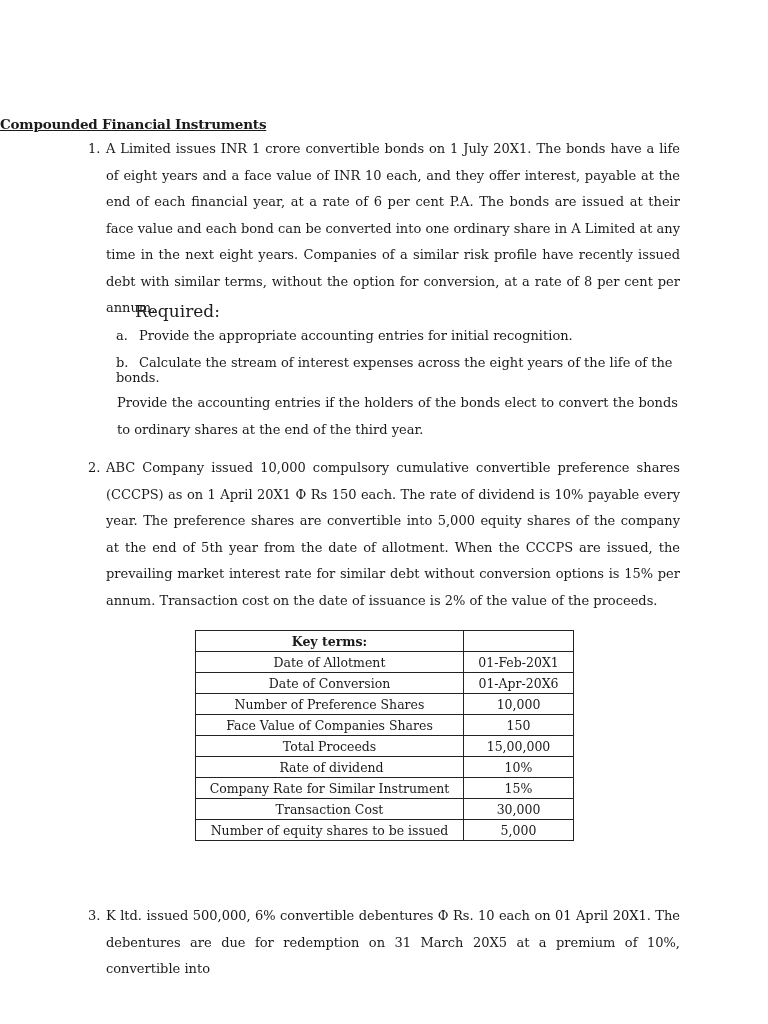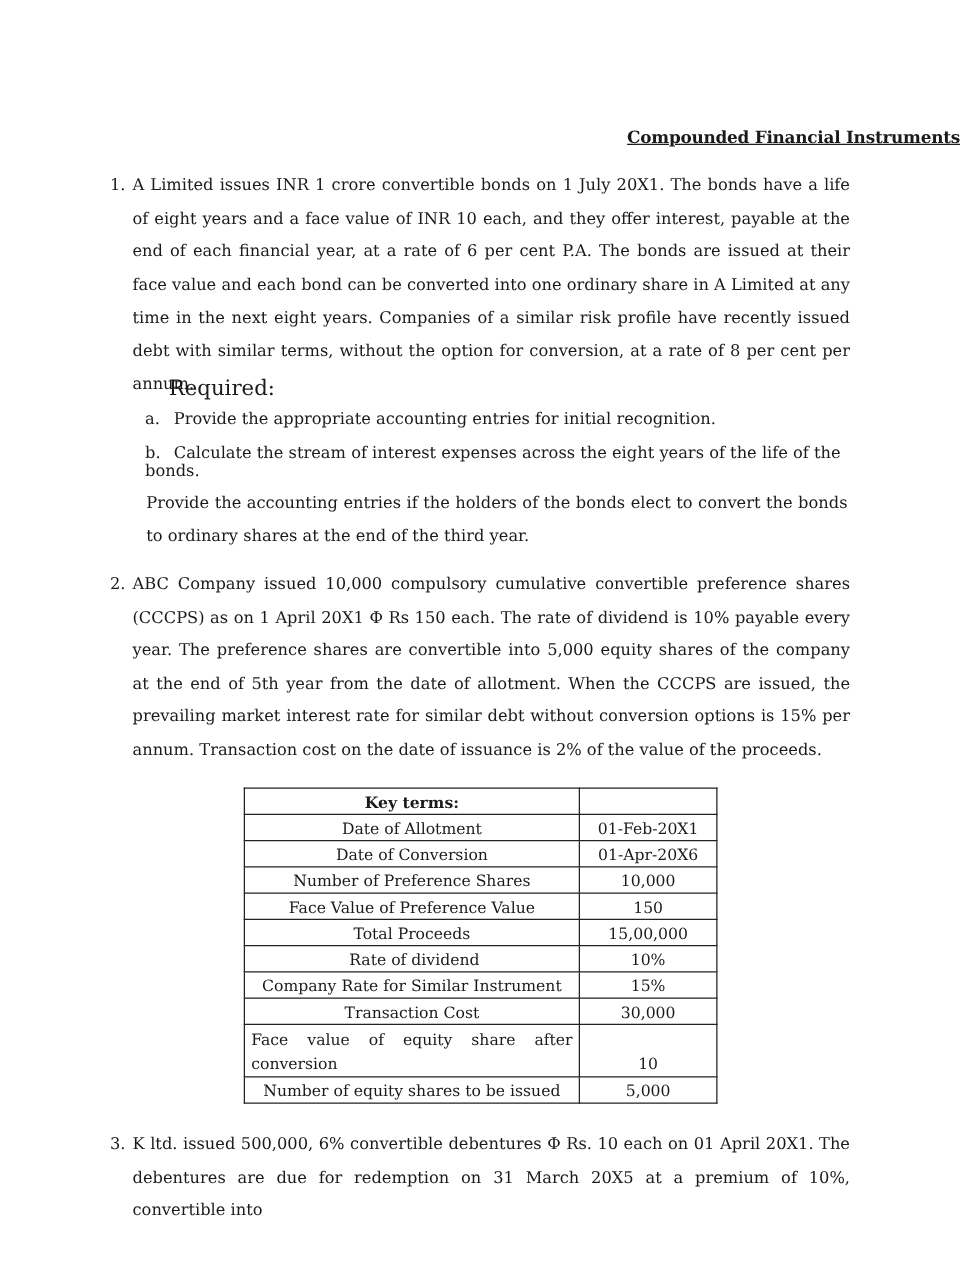--- a/index.html
+++ b/index.html
@@ -1,19 +1,19 @@
 <!DOCTYPE html>
 <html><head>
 <meta charset="utf-8">
 <style>
   html, body { margin: 0; padding: 0; background: #ffffff; }
   body { width: 768px; height: 1024px; overflow: hidden; position: relative;
          font-family: "DejaVu Serif", "Liberation Serif", serif; color: #1a1a1a; }
   .page { position: absolute; left: 0; top: 0; width: 768px; height: 1024px; background: #fff; }
-  .title { position: absolute; top: 102px; left: 0; width: 768px; text-align: right;
+  .title { position: absolute; top: 116px; left: 0; width: 768px; text-align: left;
            font-weight: bold; font-size: 13.5px; text-decoration: underline; letter-spacing: -0.2px; }
   .q { position: absolute; left: 88px; width: 592px; font-size: 13px; line-height: 26.5px; }
   .q .num { position: absolute; left: 0; top: 0; }
   .q .body { margin-left: 18px; text-align: justify; }
   .req { position: absolute; left: 135px; font-size: 17px; }
   .sub { position: absolute; left: 116px; width: 570px; font-size: 13px; }
   .sub .lbl { position: absolute; left: 0; }
   .sub .txt { margin-left: 23px; }
   .para { position: absolute; left: 117px; width: 561px; font-size: 13px; line-height: 26.5px; text-align: justify; }
   table.kt { position: absolute; left: 195px; top: 630px; width: 379px; border-collapse: collapse;
@@ -69,43 +69,39 @@
     </tr>
     <tr>
       <td class="k">Date of Conversion</td>
       <td class="v">01-Apr-20X6</td>
     </tr>
     <tr>
       <td class="k">Number of Preference Shares</td>
       <td class="v">10,000</td>
     </tr>
     <tr>
-      <td class="k">Face Value of Preference Value</td>
+      <td class="k">Face Value of Companies Shares</td>
       <td class="v">150</td>
     </tr>
     <tr>
       <td class="k">Total Proceeds</td>
       <td class="v">15,00,000</td>
     </tr>
     <tr>
       <td class="k" style="white-space:pre;"> Rate of dividend</td>
       <td class="v">10%</td>
     </tr>
     <tr>
       <td class="k">Company Rate for Similar Instrument</td>
       <td class="v">15%</td>
     </tr>
     <tr>
       <td class="k">Transaction Cost</td>
       <td class="v">30,000</td>
     </tr>
-    <tr class="tall">
-      <td class="k">Face value of equity share after conversion</td>
-      <td class="v">10</td>
-    </tr>
     <tr>
       <td class="k">Number of equity shares to be issued</td>
       <td class="v">5,000</td>
     </tr>
   </tbody>
     </table>
 
   <div class="q" style="top:903px;">
     <span class="num">3.</span>
     <div class="body">K ltd. issued 500,000, 6% convertible debentures Ф Rs. 10 each on 01 April 20X1. The debentures are due for redemption on 31 March 20X5 at a premium of 10%, convertible into</div>

